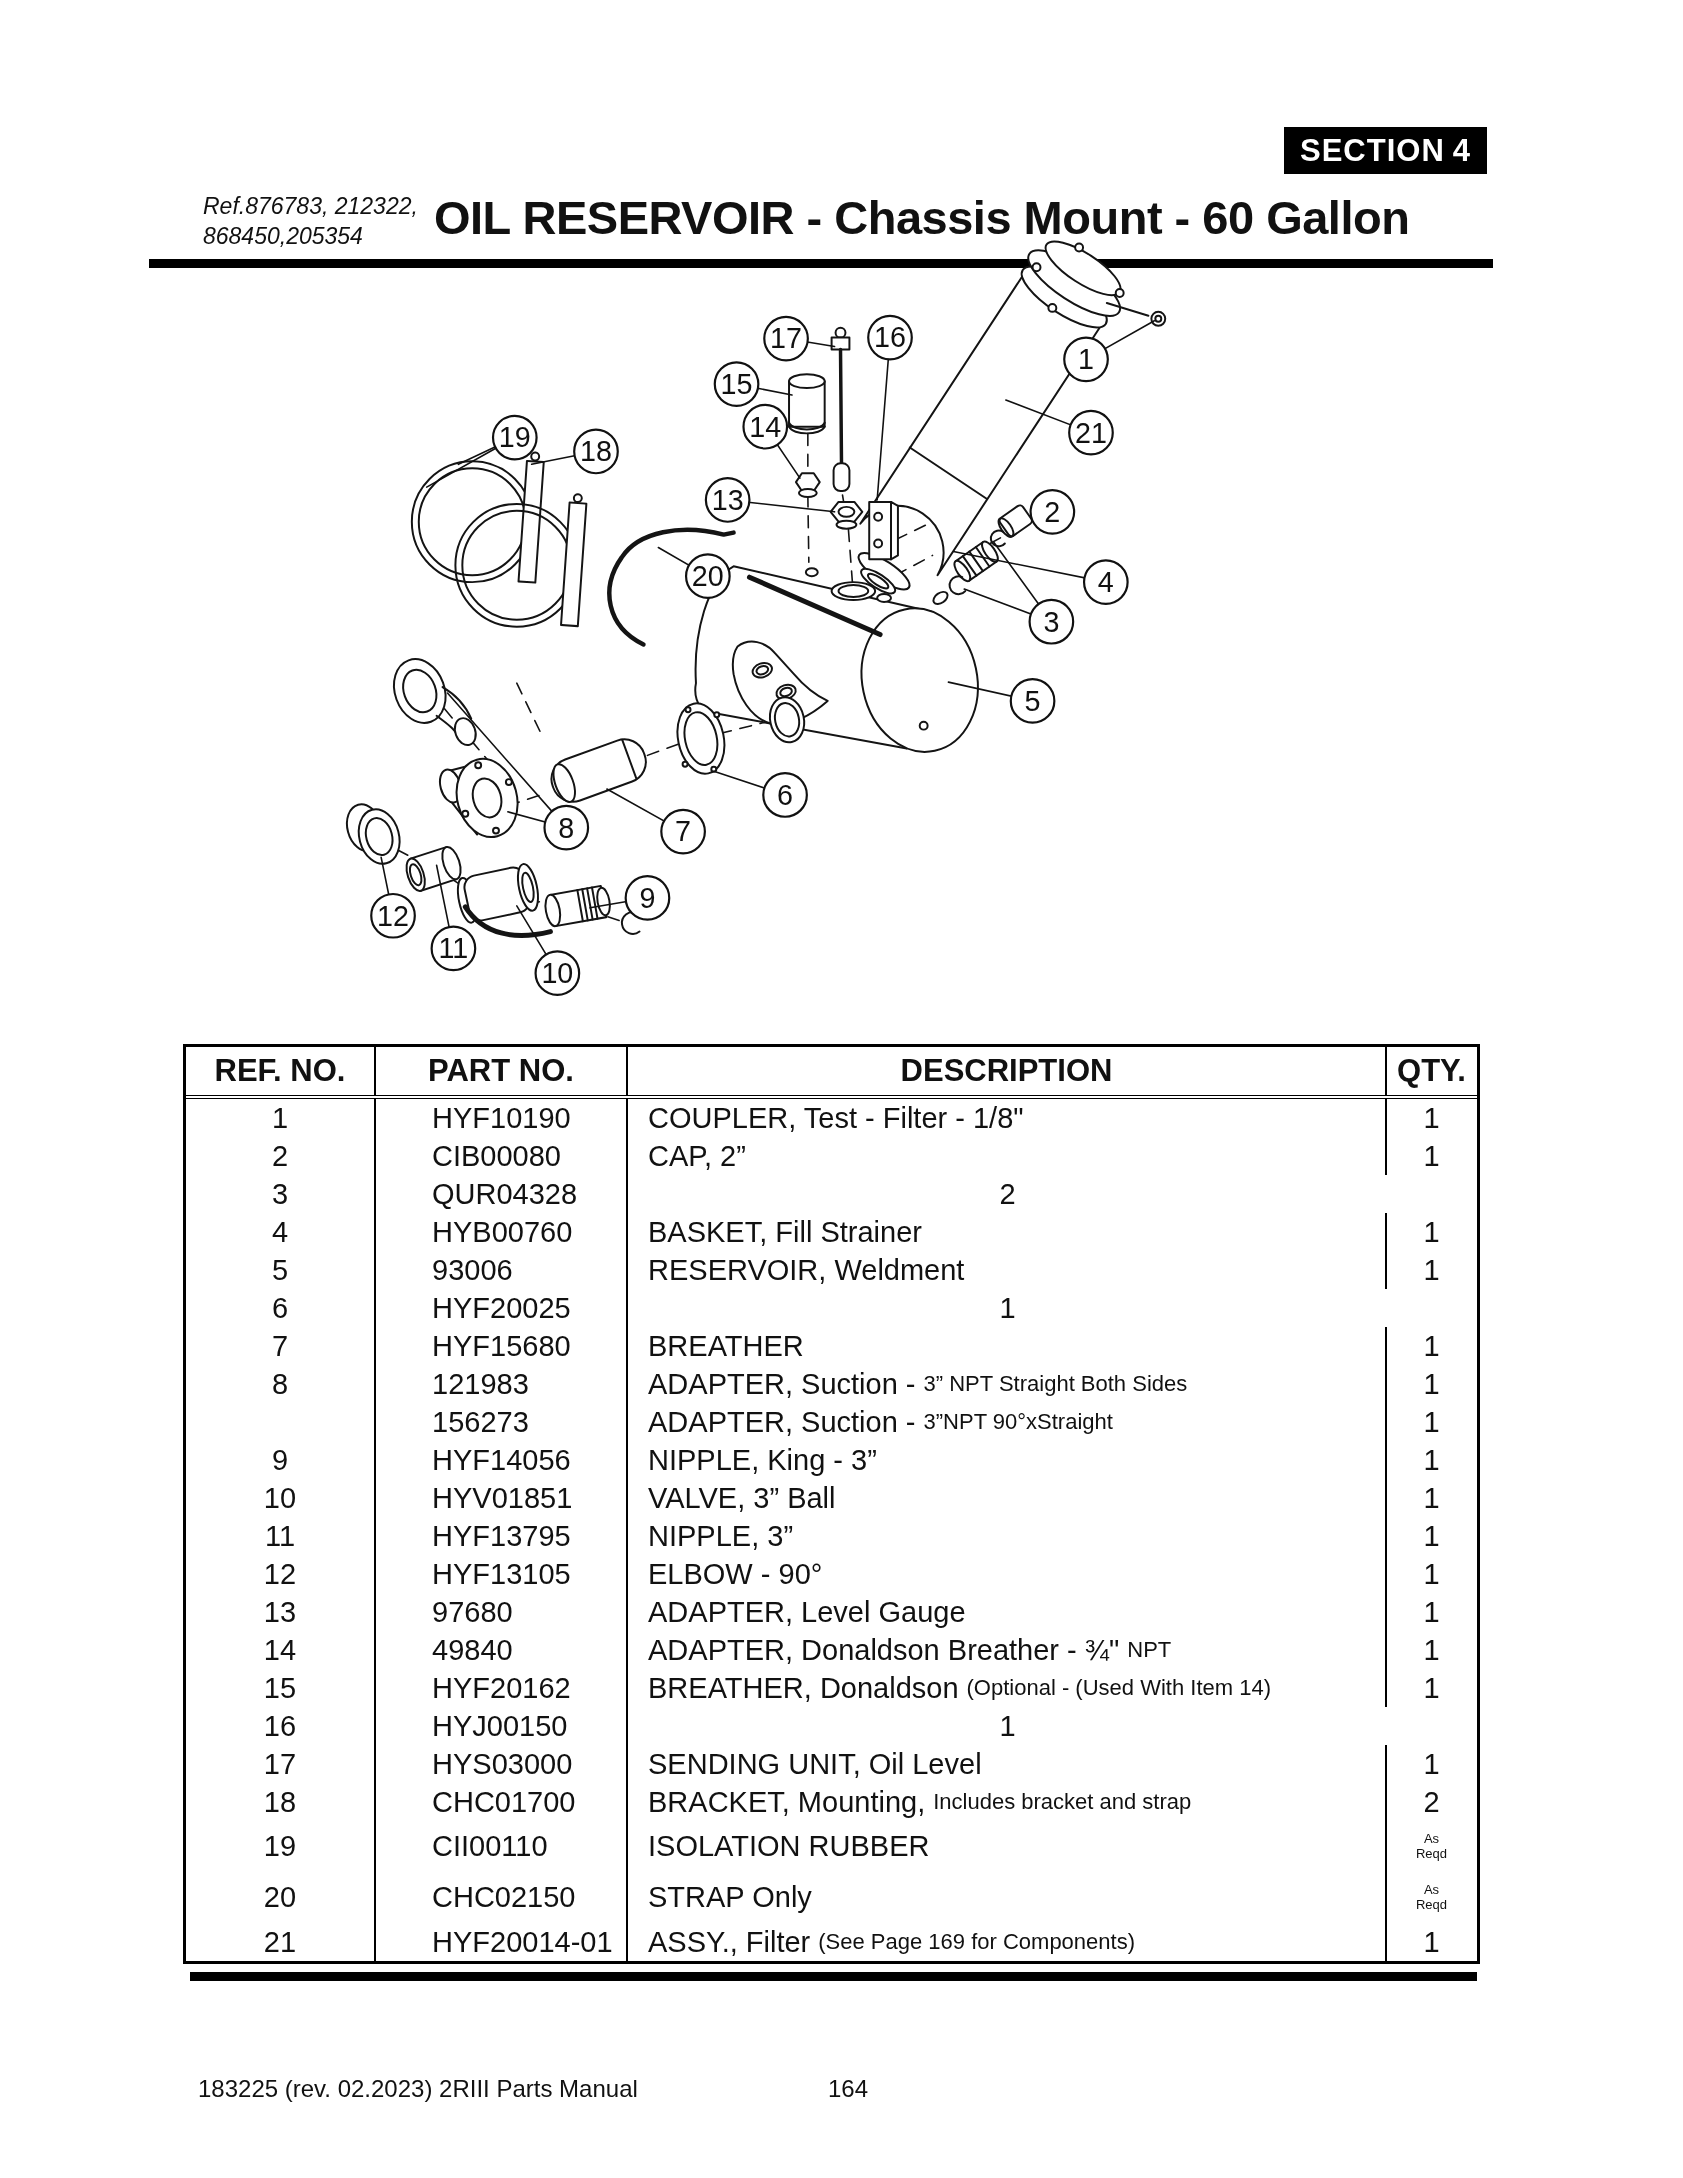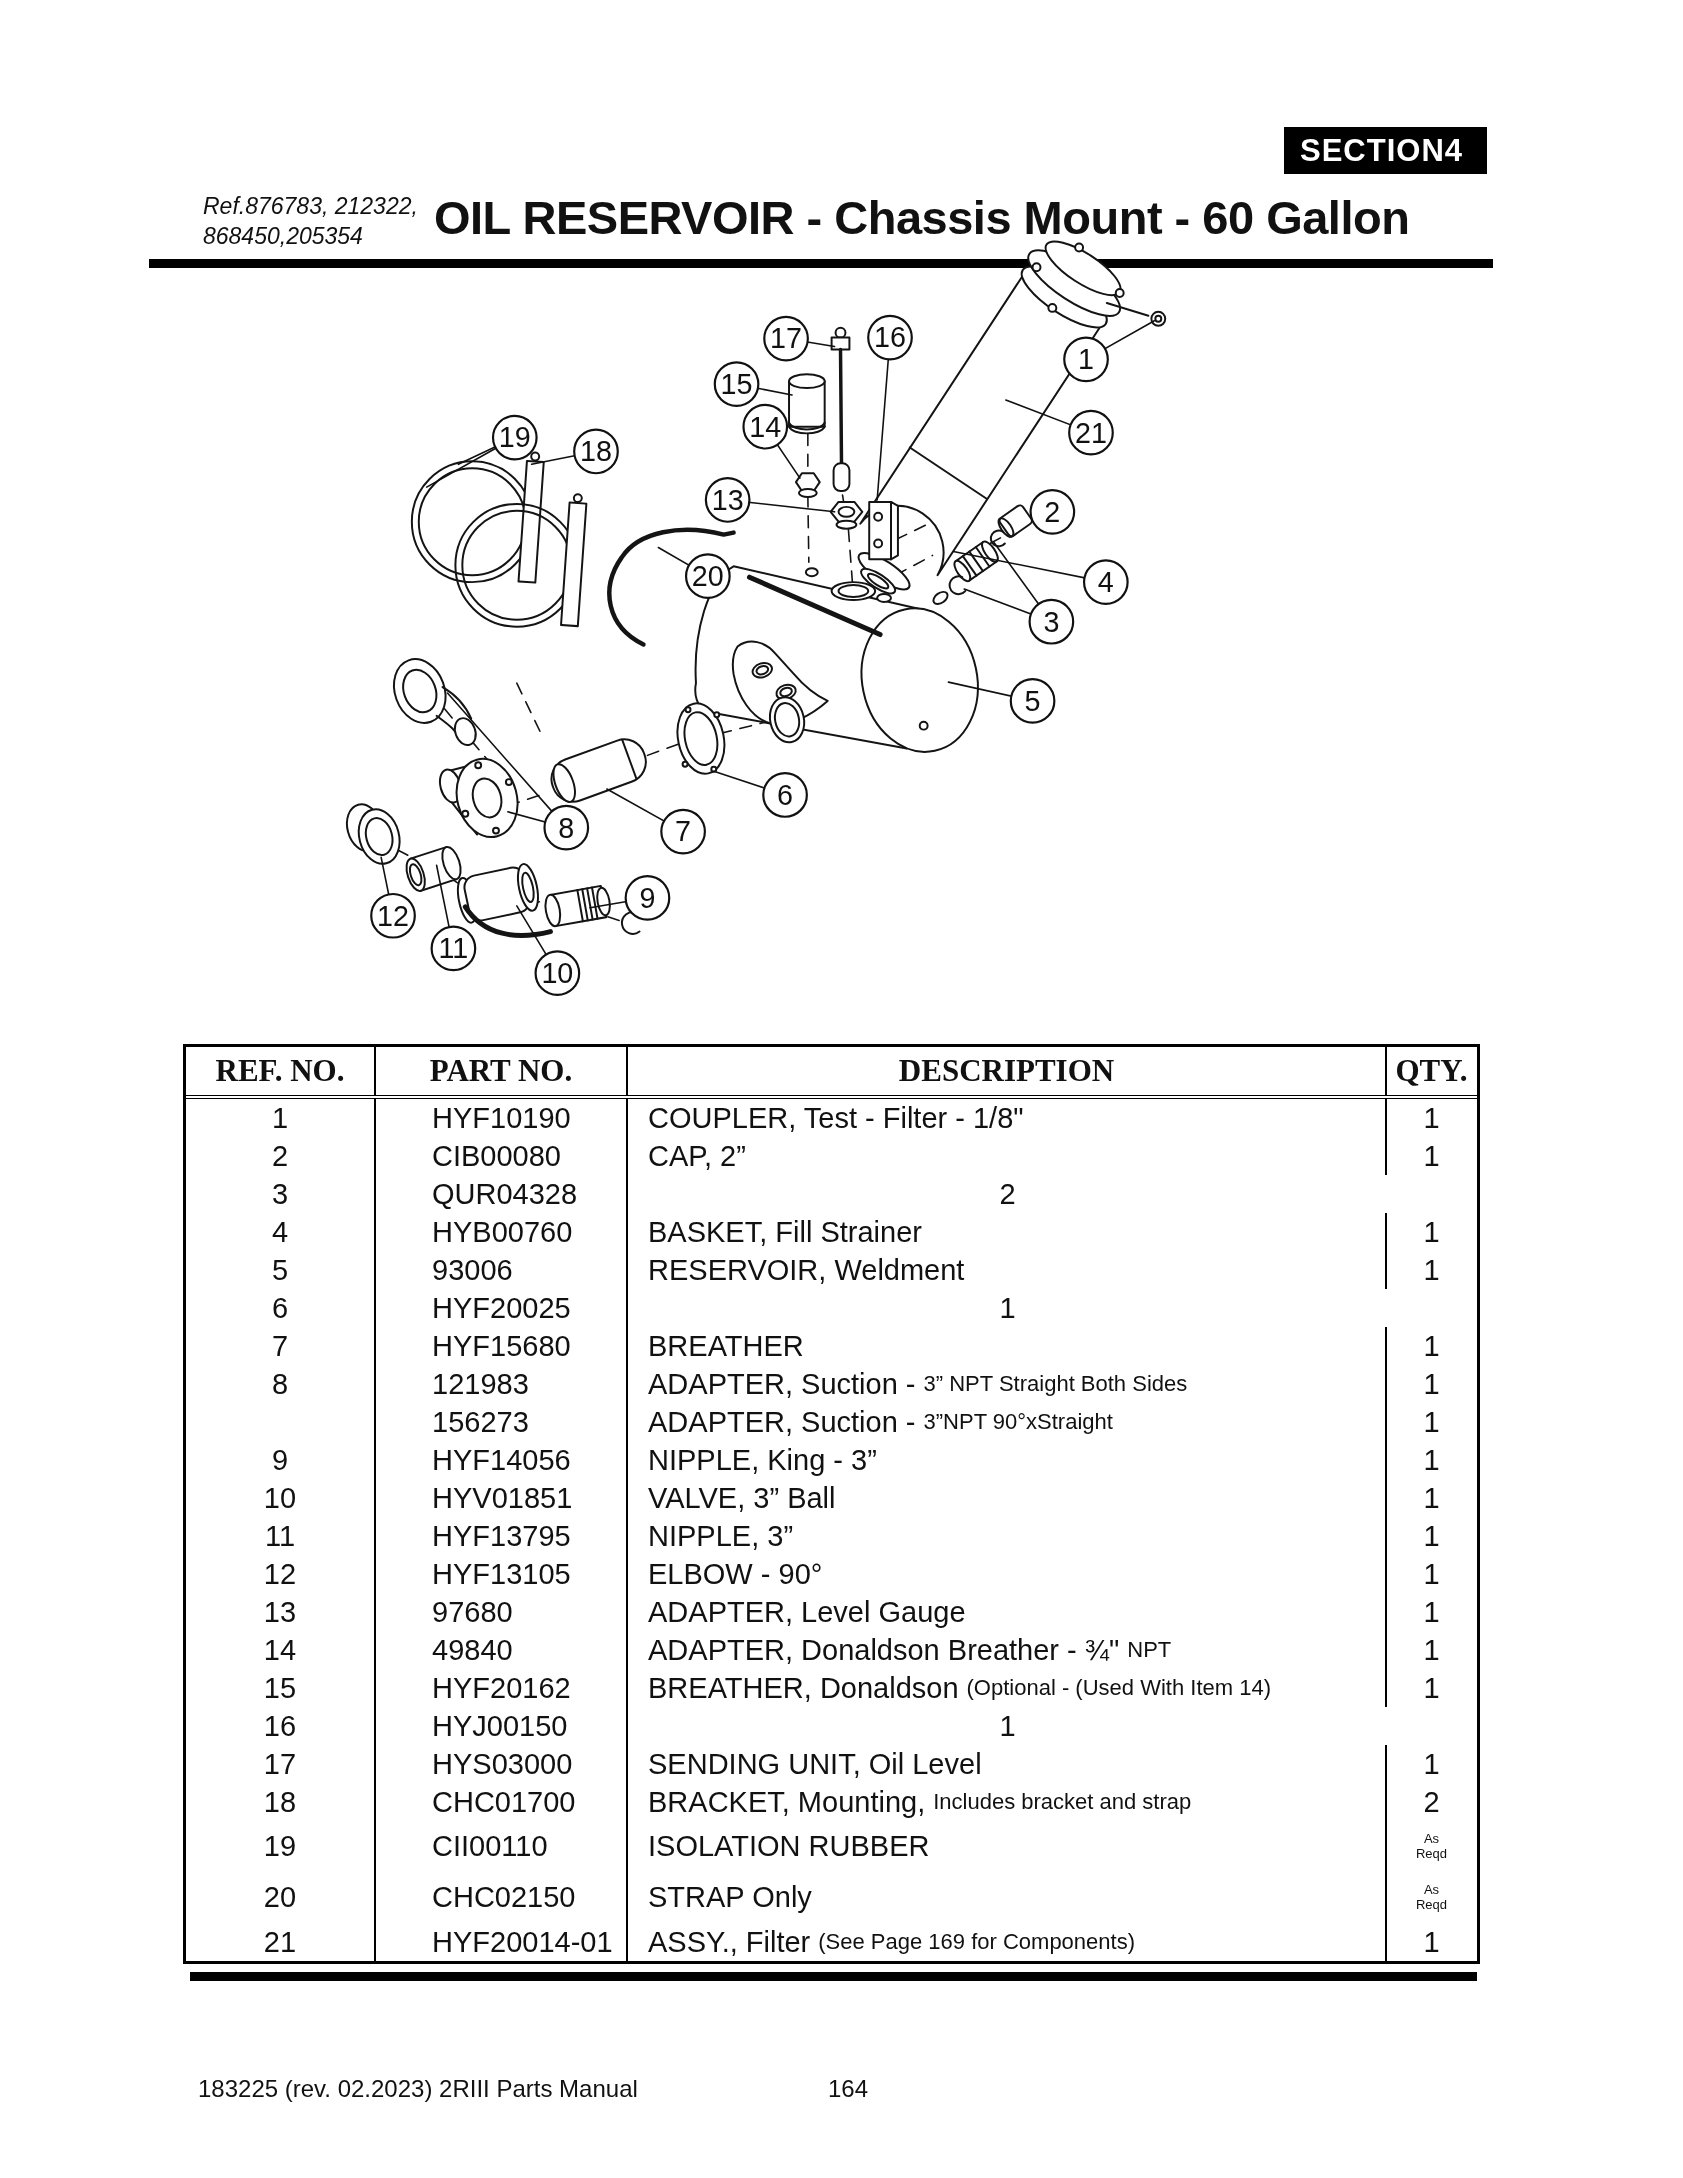--- a/index.html
+++ b/index.html
@@ -4,21 +4,21 @@
 <style>
   html,body{margin:0;padding:0;}
   body{
     width:1683px;height:2178px;position:relative;background:#ffffff;
     font-family:"Liberation Sans", sans-serif;color:#111;overflow:hidden;
   }
   
   .section-badge{
     position:absolute;left:1284px;top:127px;width:203px;height:47px;
     background:#000;color:#fff;display:flex;align-items:center;
-    padding:0 16px;box-sizing:border-box;
+    justify-content:space-between;padding:0 16px;box-sizing:border-box;
     font-weight:bold;font-size:31px;letter-spacing:1px;
   }
   .ref-block{
     position:absolute;left:203px;top:191px;font-style:italic;
     font-size:23px;line-height:30px;white-space:nowrap;
   }
   .page-title{
     position:absolute;left:434px;top:190px;font-weight:bold;font-size:47px;
     white-space:nowrap;letter-spacing:-0.5px;
   }
@@ -31,21 +31,20 @@
   
   .parts-table{
     position:absolute;left:183px;top:1044px;width:1297px;box-sizing:border-box;
     border:3px solid #000;background:#fff;
   }
   .t-row{display:grid;grid-template-columns:190px 252px 759px 89px;}
   .t-head{border-bottom:4px double #000;}
   .t-head .cell{
     font-weight:bold;font-size:31px;display:flex;align-items:center;justify-content:center;
     height:48px;
-    font-family:Liberation Serif, serif;
   }
   .cell{box-sizing:border-box;}
   .c-ref,.c-part,.c-desc{border-right:2px solid #000;}
   .body-row .cell{min-height:38px;display:flex;align-items:center;font-size:29px;}
   .body-row.tall .cell{min-height:51px;}
   .body-row .c-ref{justify-content:center;}
   .body-row .c-part{padding-left:16px;margin-left:40px;}
   .body-row .c-desc{padding-left:20px;}
   .body-row .c-qty{justify-content:center;text-align:center;}
   .desc-small{font-size:22px;margin-left:8px;white-space:nowrap;}

